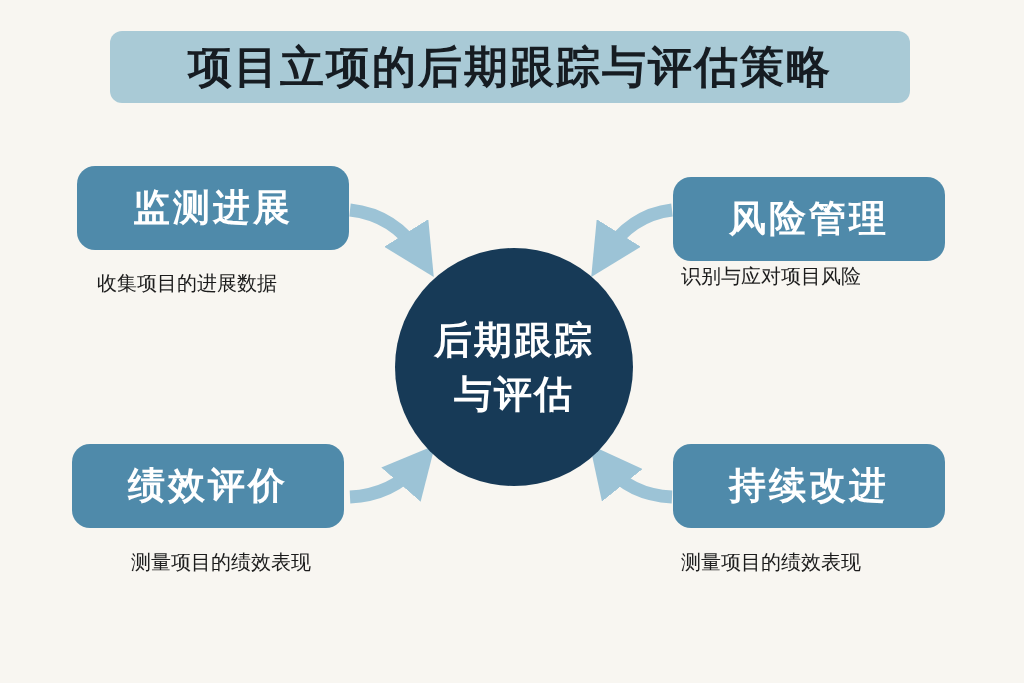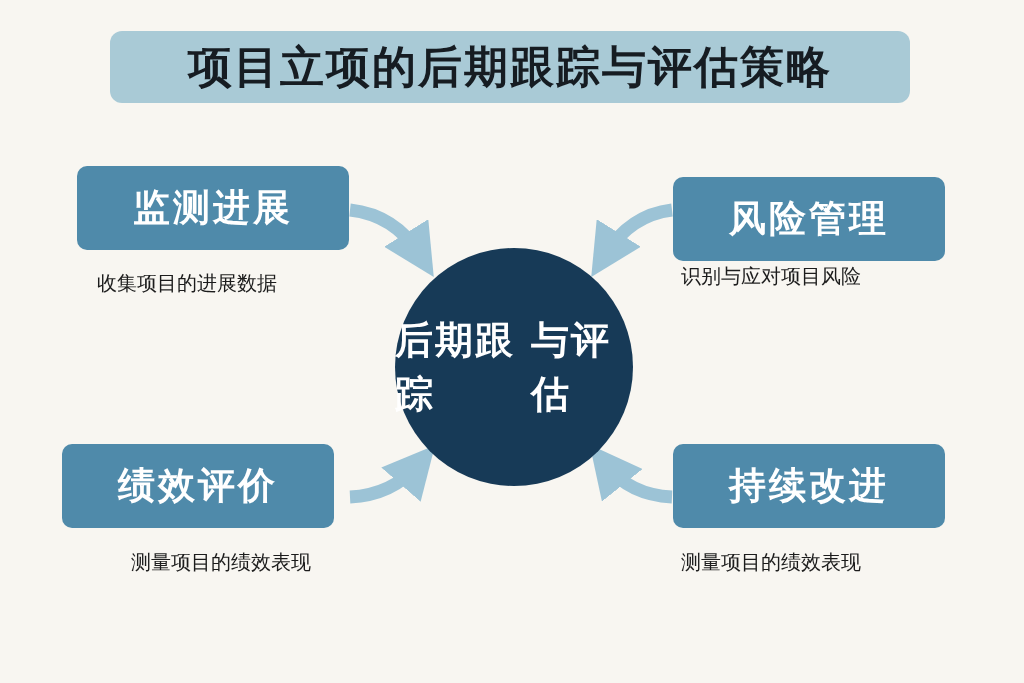--- a/index.html
+++ b/index.html
@@ -1,26 +1,26 @@
 <!DOCTYPE html>
 <html><head>
 <meta charset="utf-8">
 <style>
   html,body{margin:0;padding:0;}
   body{width:1024px;height:683px;background:#f8f6f1;position:relative;overflow:hidden;
        font-family:"DejaVu Sans","Liberation Sans",sans-serif;}
   .title-banner{position:absolute;left:110px;top:31px;width:800px;height:72px;background:#a9cad6;
        border-radius:12px;display:flex;align-items:center;justify-content:center;}
   .title-banner span{font-size:44px;font-weight:bold;color:#161c22;letter-spacing:2px;}
-  .box{position:absolute;width:272px;height:84px;background:#4f8aaa;border-radius:10px;
+  .box{position:absolute;width:272px;height:84px;background:#4f8aaa;border-radius:18px;
        display:flex;align-items:center;justify-content:center;}
   .box span{color:#ffffff;font-size:37px;font-weight:bold;letter-spacing:3px;}
   .desc{position:absolute;font-size:20px;color:#1c1c1c;white-space:nowrap;}
   .center{position:absolute;left:395px;top:248px;width:238px;height:238px;border-radius:50%;
-       background:#173a57;display:flex;flex-direction:row;align-items:center;justify-content:center;}
+       background:#173a57;display:flex;flex-direction:column;align-items:center;justify-content:center;}
   .center span{color:#ffffff;font-size:38px;font-weight:bold;line-height:54px;letter-spacing:2px;}
   svg.arrows{position:absolute;left:0;top:0;}
 </style>
 </head>
 <body>
 
 <div class="title-banner">
   <span>项目立项的后期跟踪与评估策略</span>
 </div>
 
@@ -39,21 +39,21 @@
 <div class="box" style="left:77px;top:166px;">
   <span>监测进展</span>
 </div>
 <div class="desc" style="left:97px;top:270px;">收集项目的进展数据</div>
 
 <div class="box" style="left:673px;top:177px;">
   <span>风险管理</span>
 </div>
 <div class="desc" style="left:681px;top:263px;">识别与应对项目风险</div>
 
-<div class="box" style="left:62px;top:444px;">
+<div class="box" style="left:72px;top:444px;">
   <span>绩效评价</span>
 </div>
 <div class="desc" style="left:115px;top:549px;margin-left:16px;">测量项目的绩效表现</div>
 
 <div class="box" style="left:673px;top:444px;">
   <span>持续改进</span>
 </div>
 <div class="desc" style="left:681px;top:549px;">测量项目的绩效表现</div>
 
 <div class="center">

